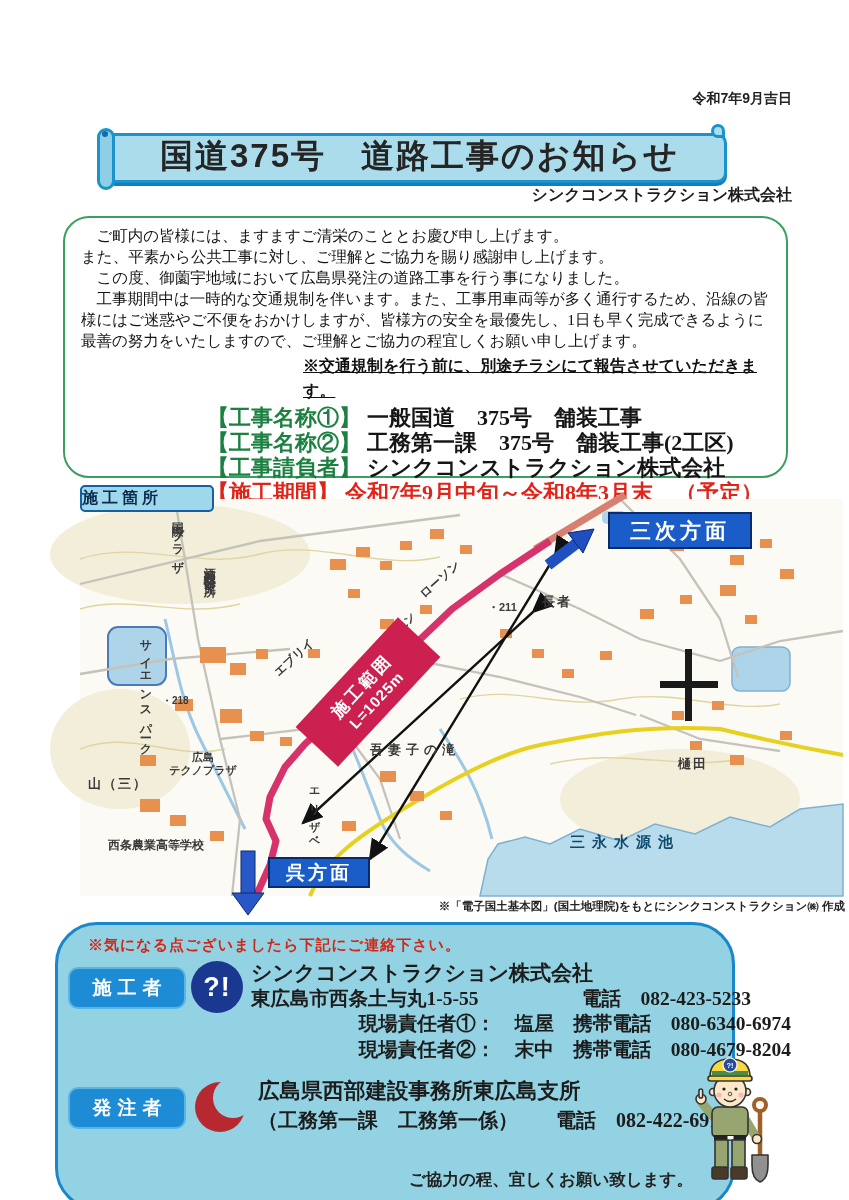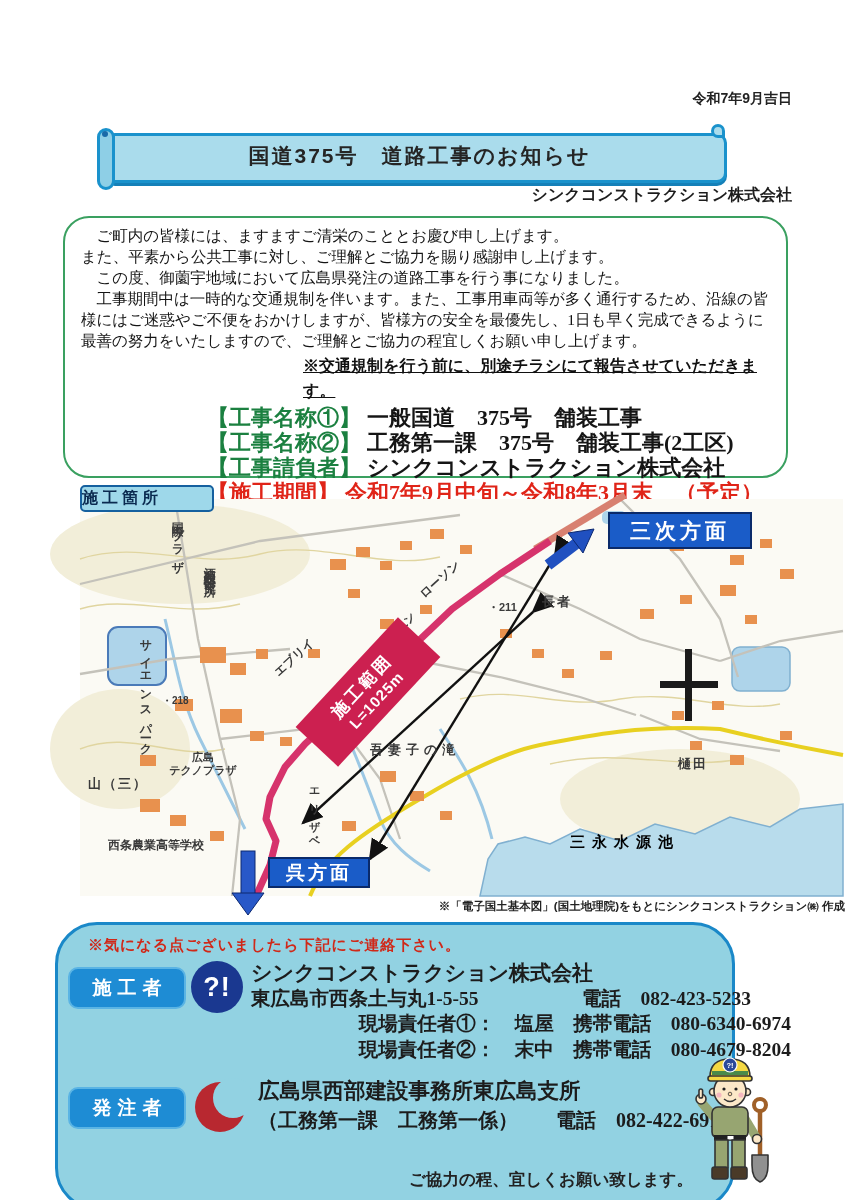--- a/index.html
+++ b/index.html
@@ -7,21 +7,21 @@
   .page{position:relative;width:849px;height:1200px;overflow:hidden;background:#fff;margin-top:44px;}
   .abs{position:absolute;}
 
   
   .date{top:46px;left:0;width:792px;text-align:right;font-family:"Liberation Sans",sans-serif;font-size:14px;font-weight:bold;color:#222;}
   .banner{left:97px;top:84px;width:630px;height:62px;}
   .banner .roll{position:absolute;left:0;top:0;width:18px;height:62px;background:#8ecfe6;border:3px solid #1a92cc;border-radius:9px;box-sizing:border-box;}
   .banner .roll-dot{position:absolute;left:5px;top:3px;width:6px;height:6px;border-radius:50%;background:#1a6aa8;}
   .banner .body{position:absolute;left:15px;top:5px;width:615px;height:50px;background:#aadcec;border:3px solid #1a92cc;border-radius:3px 10px 10px 3px;box-sizing:border-box;box-shadow:0 3px 0 #1580b8;}
   .banner .fold{position:absolute;right:2px;top:-4px;width:14px;height:14px;background:#aadcec;border:3px solid #1a92cc;border-radius:50% 50% 0 50%;box-sizing:border-box;}
-  .banner .title{position:absolute;left:15px;top:5px;width:615px;height:44px;line-height:46px;text-align:center;font-family:"Liberation Sans",sans-serif;font-size:21px;font-weight:bold;letter-spacing:2px;color:#252525;}
+  .banner .title{position:absolute;left:15px;top:5px;width:615px;height:44px;line-height:46px;text-align:center;font-family:"Liberation Sans",sans-serif;font-size:33px;font-weight:bold;letter-spacing:2px;color:#252525;}
   .company{top:141px;left:0;width:792px;text-align:right;font-family:"Liberation Sans",sans-serif;font-size:16px;font-weight:bold;color:#1c1c1c;}
 
   
   .greetbox{left:63px;top:172px;width:725px;height:262px;border:2.5px solid #3aa060;border-radius:26px;box-sizing:border-box;padding:7px 7px 0 16px;}
   .greetbox p{margin:0;font-size:15.5px;line-height:21px;color:#141414;}
   .notice{margin:2px 0 2px 0;padding-left:222px;font-size:16px;font-weight:bold;line-height:25px;text-decoration:underline;color:#111;}
   .detailrow{padding-left:126px;font-size:22px;font-weight:bold;line-height:25px;white-space:nowrap;}
   .detailrow .lab{color:#1b8040;}
   .detailrow .val{color:#151515;margin-left:6px;}
   .detailrow.red .lab,.detailrow.red .val{color:#e02418;}
@@ -214,21 +214,21 @@
     <div class="maplabel" style="left:408px;top:102px;font-size:11px;">・211</div>
     <div class="maplabel" style="left:78px;top:252px;width:90px;text-align:center;font-size:11px;">
       <div>広島</div>
       <div>テクノプラザ</div>
     </div>
     <div class="maplabel" style="left:28px;top:340px;font-size:12px;text-align:right;">西条農業高等学校</div>
     <div class="maplabel" style="left:8px;top:278px;font-size:13px;letter-spacing:2px;">山（三）</div>
     <div class="maplabel" style="left:290px;top:244px;font-size:13px;letter-spacing:5px;">吾妻子の滝</div>
     <div class="maplabel vert" style="left:228px;top:282px;font-size:11px;">エリザベ</div>
     <div class="maplabel" style="left:598px;top:258px;font-size:13px;letter-spacing:2px;">樋田</div>
-    <div class="maplabel" style="left:490px;top:334px;font-size:15px;letter-spacing:7px;color:#000000;">三永水源池</div>
+    <div class="maplabel" style="left:490px;top:334px;font-size:15px;letter-spacing:7px;color:#0c4a6e;">三永水源池</div>
   </div>
 
   <div class="abs attribution">※「電子国土基本図」(国土地理院)をもとにシンクコンストラクション㈱ 作成</div>
 
   <div class="abs panel">
     <div class="note">※気になる点ございましたら下記にご連絡下さい。</div>
 
     <div class="badge" style="left:10px;top:42px;">施工者</div>
     <div class="qlogo" style="left:133px;top:36px;">?!</div>
     <div class="ctext">

